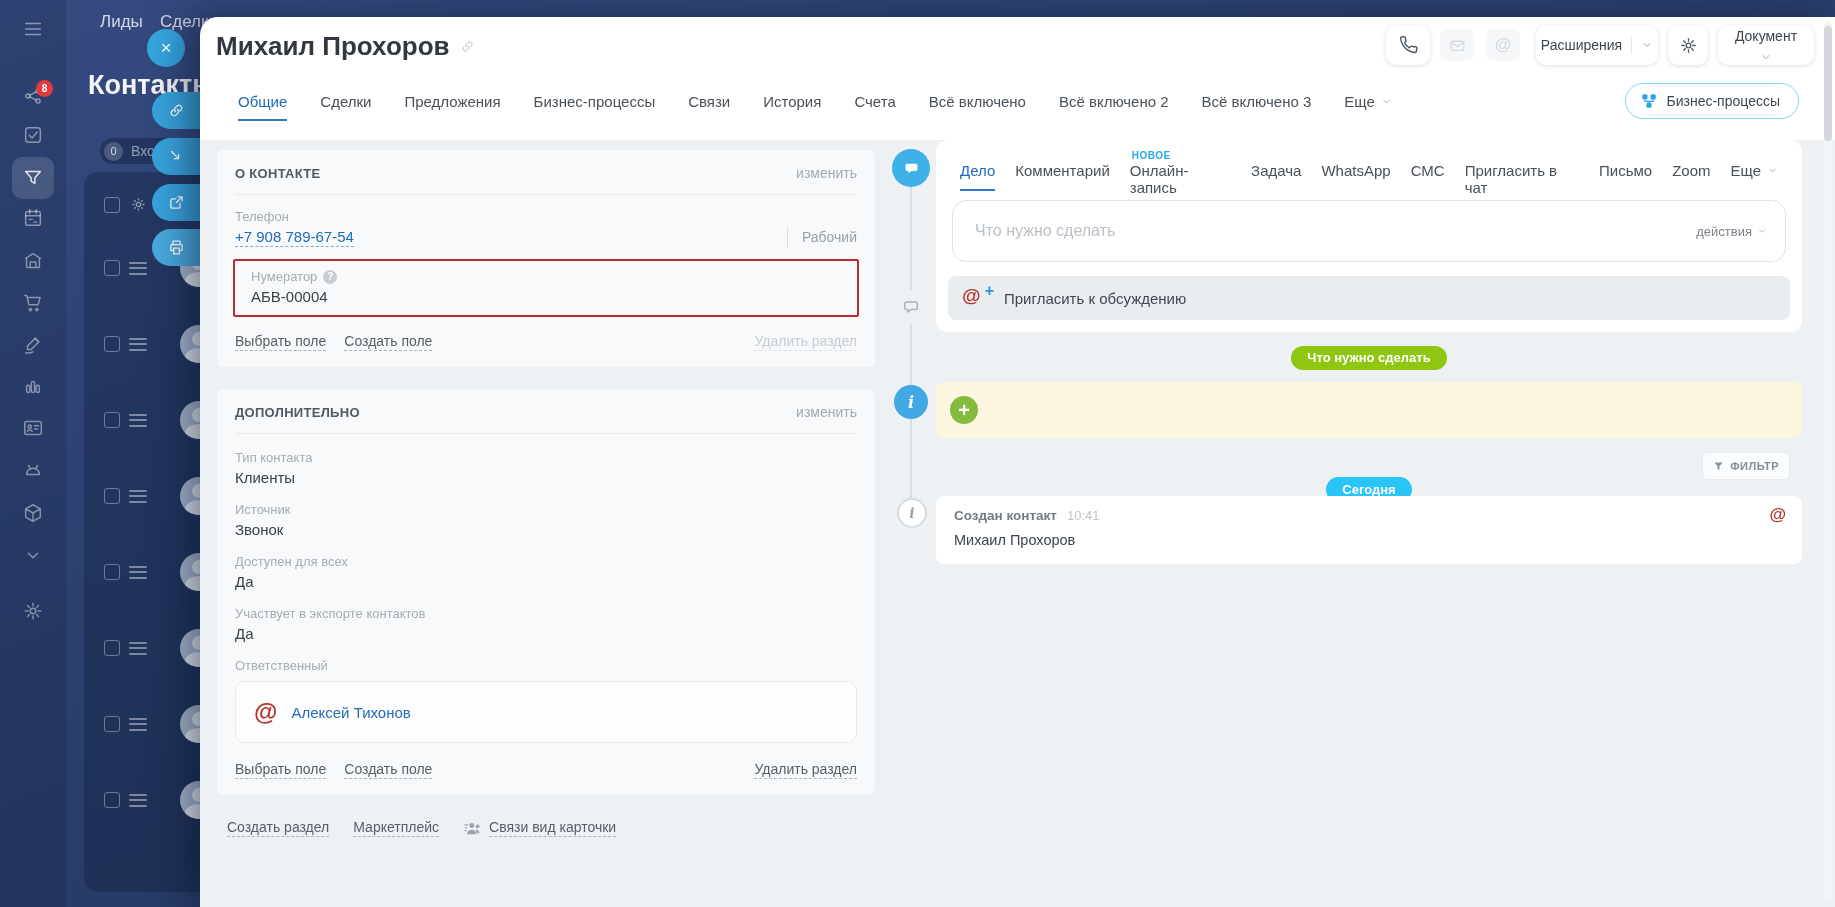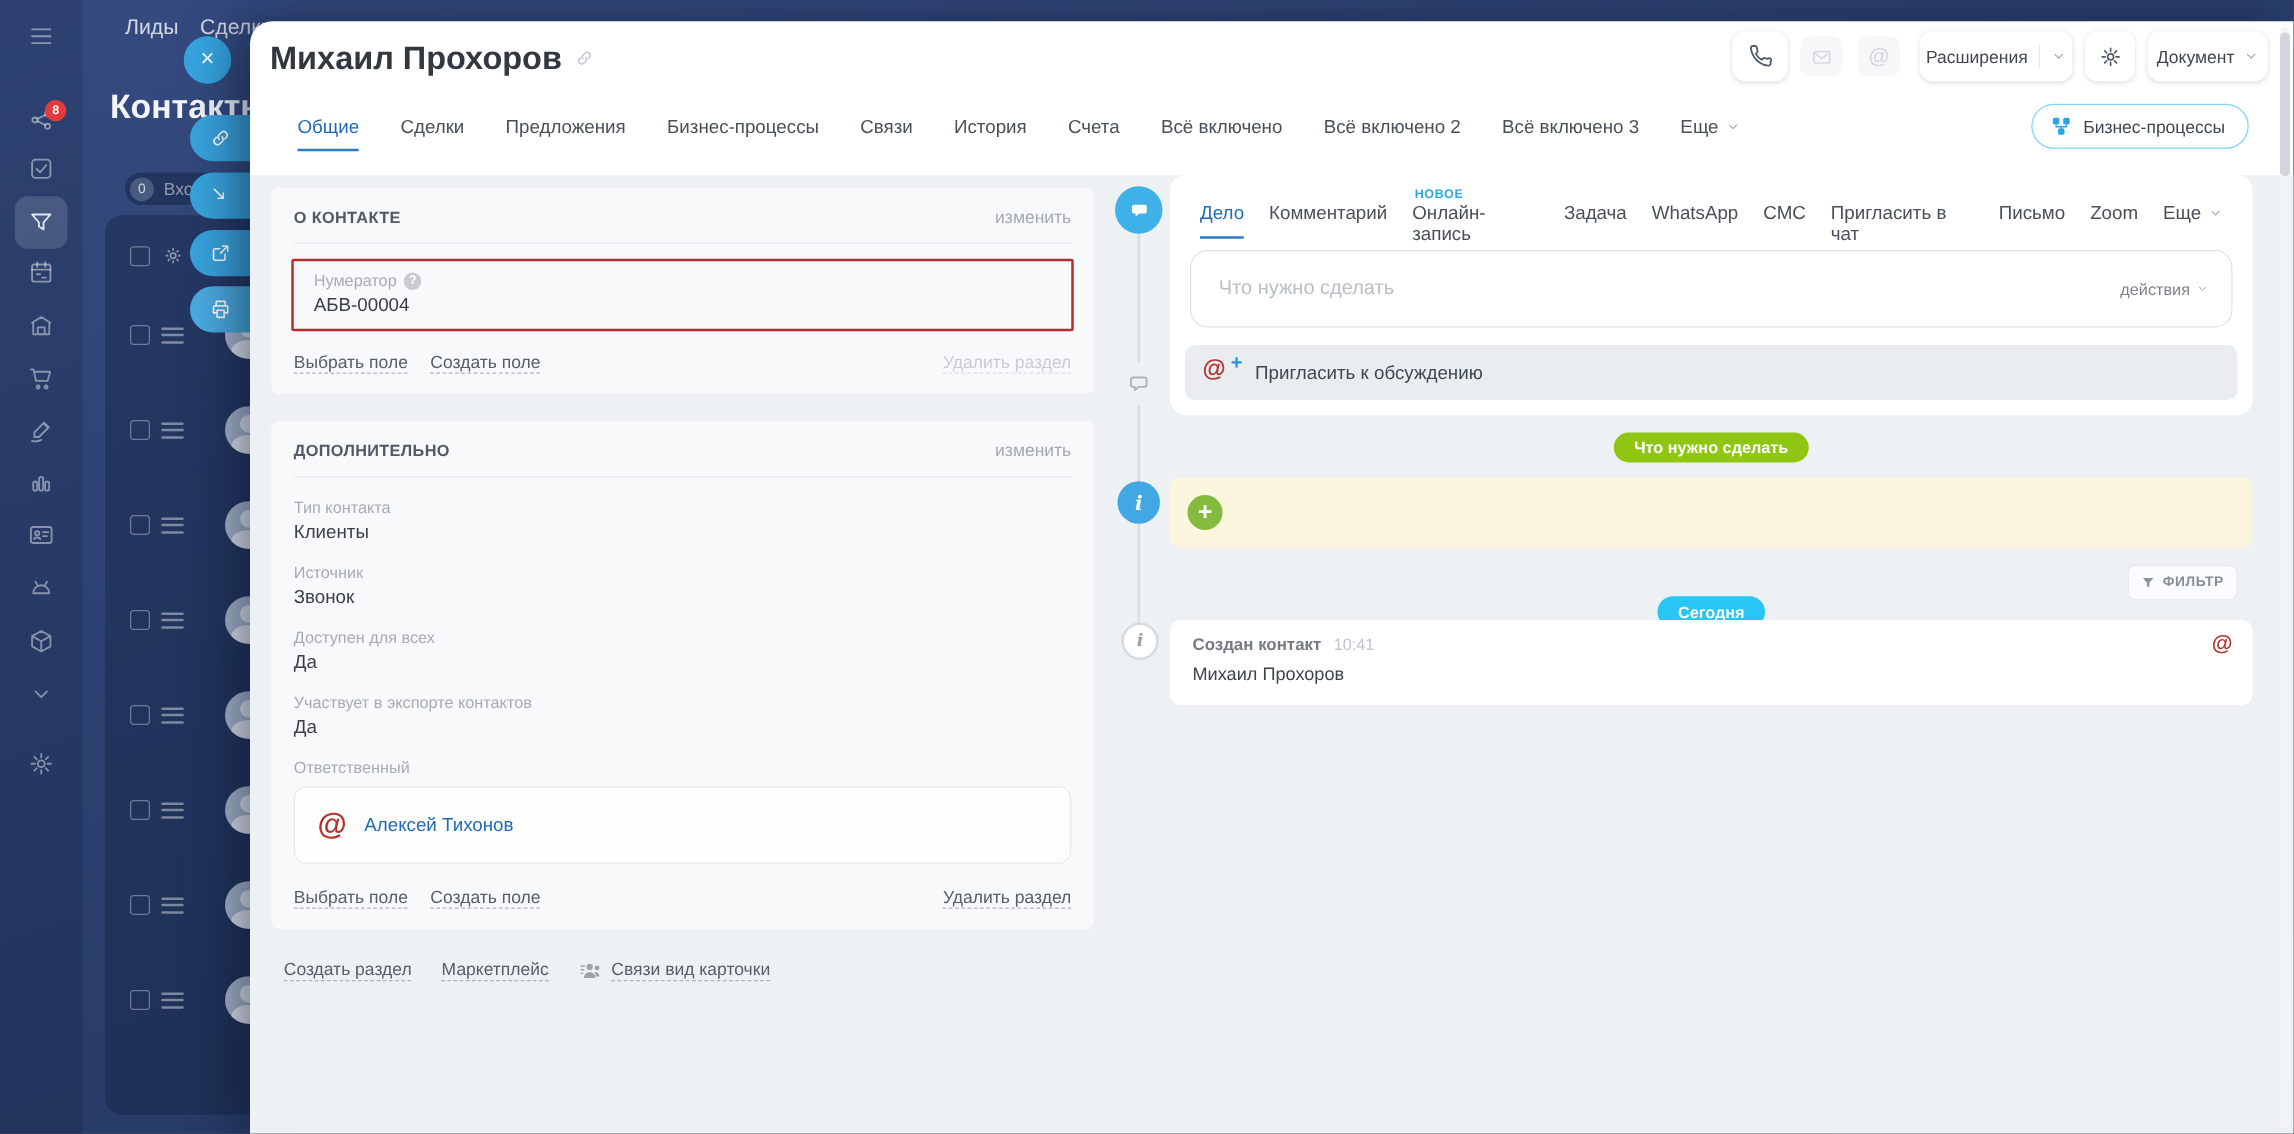--- a/index.html
+++ b/index.html
@@ -371,21 +371,21 @@
       <svg class="chev" width="12" height="12" viewBox="0 0 24 24">
           <path d="M6 9l6 6 6-6"></path>
         </svg>
     </div>
     <div class="hbtn" style="left:1468px;top:8px;width:40px;height:40px;">
       <svg width="19" height="19" viewBox="0 0 24 24" style="stroke:#515b66;fill:none;stroke-width:1.7;stroke-linecap:round;">
           <circle cx="12" cy="12" r="3"></circle>
           <path d="M17.5 12h3M3.5 12h3M12 17.5v3M12 3.5v3M15.9 15.9l2.1 2.1M6 6l2.1 2.1M8.1 15.9L6 18M18 6l-2.1 2.1"></path>
         </svg>
     </div>
-    <div class="hbtn" style="left:1518px;top:8px;width:96px;height:40px;gap:7px;">
+    <div class="hbtn" style="left:1518px;top:8px;width:96px;height:40px;gap:7px;flex-direction:column;">
       <span class="hlabel">Документ</span>
       <svg class="chev" width="12" height="12" viewBox="0 0 24 24">
           <path d="M6 9l6 6 6-6"></path>
         </svg>
     </div>
 
     <nav class="card-tabs">
       <span class="ctab active">Общие</span>
       <span class="ctab">Сделки</span>
       <span class="ctab">Предложения</span>
@@ -417,20 +417,27 @@
     </div>
 
     <section class="lcol">
 
       <div class="dcard">
         <div class="dcard-head">
           <span class="sec-title">О КОНТАКТЕ</span>
           <span class="edit-link">изменить</span>
         </div>
         <div class="divider"></div>
+        <div style="margin-top:14px;">
+          <div class="f-label">Телефон</div>
+          <div class="phone-row">
+            <span class="link-blue">+7 908 789-67-54</span>
+            <span class="phone-type">Рабочий</span>
+          </div>
+        </div>
         <div class="redbox">
           <div class="f-label">
             <span>Нумератор</span>
             <span class="qmark">?</span>
           </div>
           <div class="f-value">АБВ-00004</div>
         </div>
         <div class="links-row">
           <span class="dash-link">Выбрать поле</span>
           <span class="dash-link">Создать поле</span>

